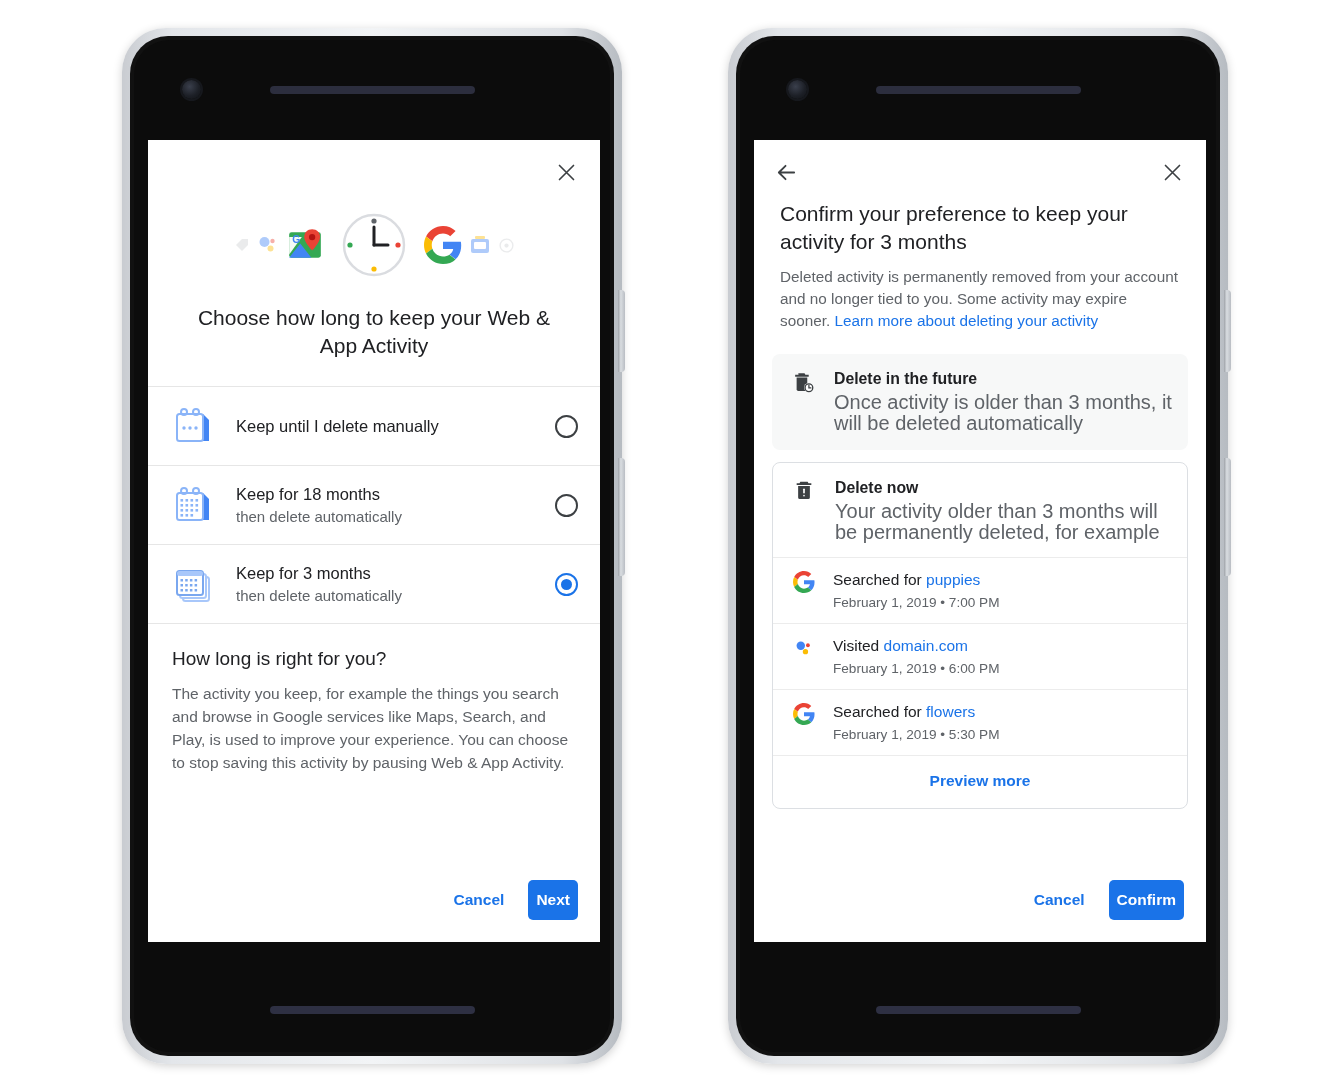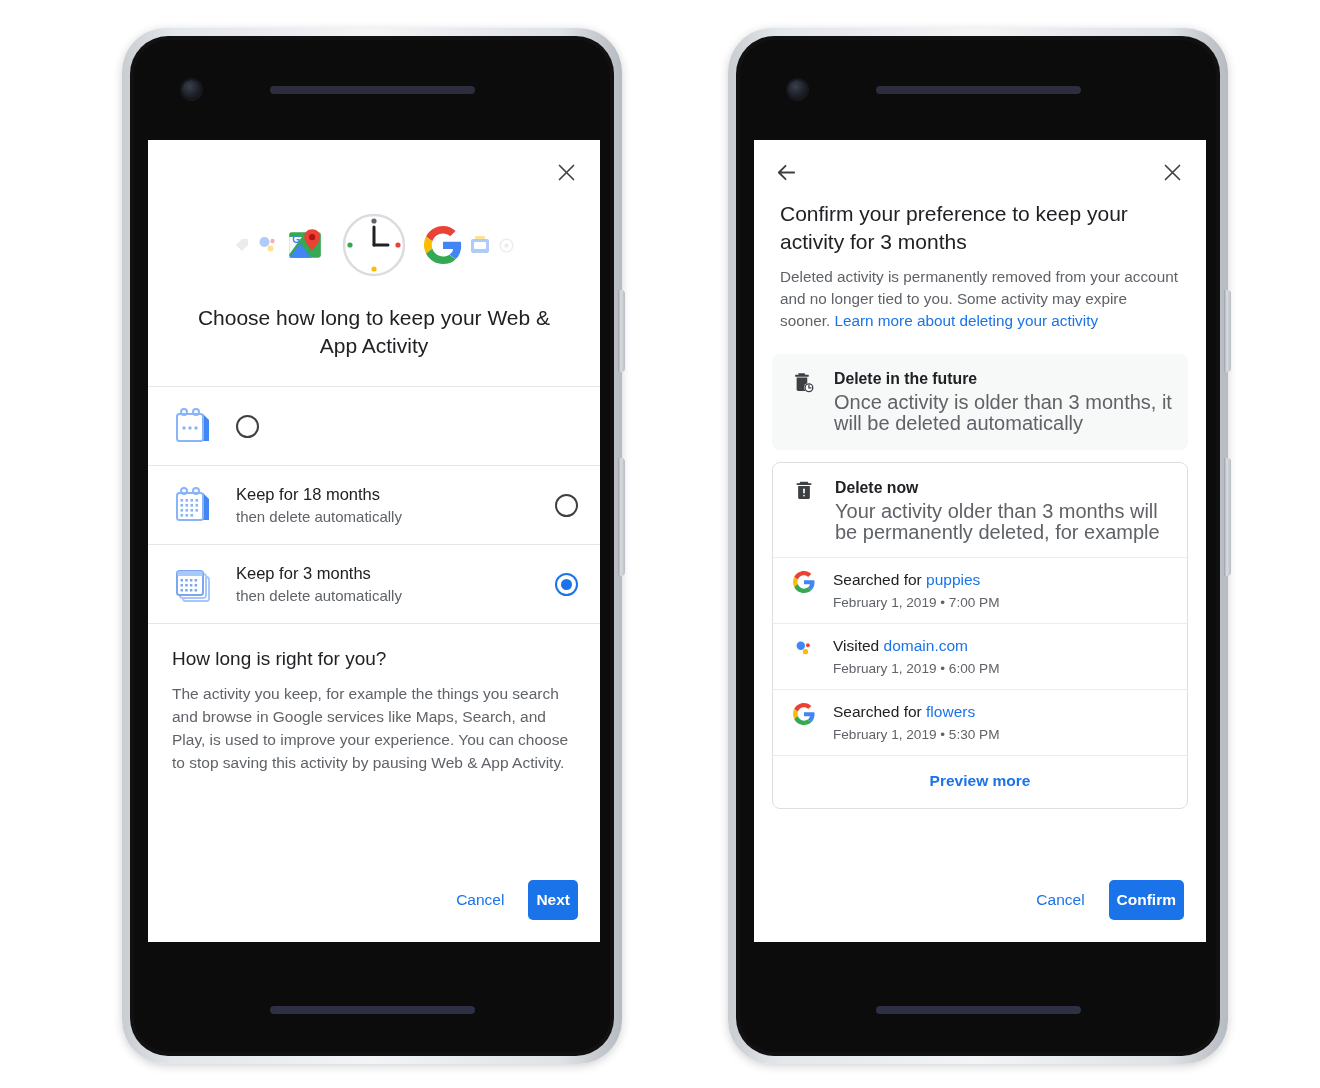--- a/index.html
+++ b/index.html
@@ -117,21 +117,21 @@
   .expl h3 { font-size: 19px; color:#202124; font-weight: 400; line-height: 26px; }
   .expl p { font-size: 15.5px; color: #5f6368; line-height: 23px; margin-top: 10px; }
 
   .actions {
     position: absolute; left: 0; right: 0; bottom: 0;
     display: flex; align-items: center; justify-content: flex-end;
     gap: 8px;
     padding: 0 22px 22px 22px;
   }
   .btn-text {
-    font-size: 15.5px; color: #1a73e8; font-weight: 400;
+    font-size: 15.5px; color: #1a73e8; font-weight: 700;
     padding: 10px 16px; border: none; background: transparent;
     cursor: pointer; border-radius: 4px;
     font-family: "Liberation Sans", sans-serif;
   }
   .btn-filled {
     font-size: 15.5px; color: #ffffff; font-weight: 700;
     padding: 11px 8px; border: none; background: #1a73e8;
     cursor: pointer; border-radius: 5px;
     font-family: "Liberation Sans", sans-serif;
   }
@@ -286,20 +286,23 @@
         <span class="ico">
           <svg width="46" height="42" viewBox="0 0 46 42">
             <path d="M8 9 H32 L38 15 V36 H8 Z" fill="#4285f4"></path>
             <rect x="6" y="9" width="26" height="27" rx="2.5" fill="#ffffff" stroke="#8ab4f8" stroke-width="2"></rect>
             <circle cx="13" cy="7" r="3" fill="none" stroke="#8ab4f8" stroke-width="2"></circle>
             <circle cx="25" cy="7" r="3" fill="none" stroke="#8ab4f8" stroke-width="2"></circle>
             <circle cx="13" cy="23" r="1.7" fill="#8ab4f8"></circle>
             <circle cx="19" cy="23" r="1.7" fill="#8ab4f8"></circle>
             <circle cx="25" cy="23" r="1.7" fill="#8ab4f8"></circle>
           </svg>
+        </span>
+        <span class="txt">
+          <div class="t1">Keep until I delete manually</div>
         </span>
         <span class="radio"></span>
       </div>
 
       <div class="divider"></div>
 
       <div class="option">
         <span class="ico">
           <svg width="46" height="42" viewBox="0 0 46 42">
             <path d="M8 9 H32 L38 15 V36 H8 Z" fill="#4285f4"></path>

